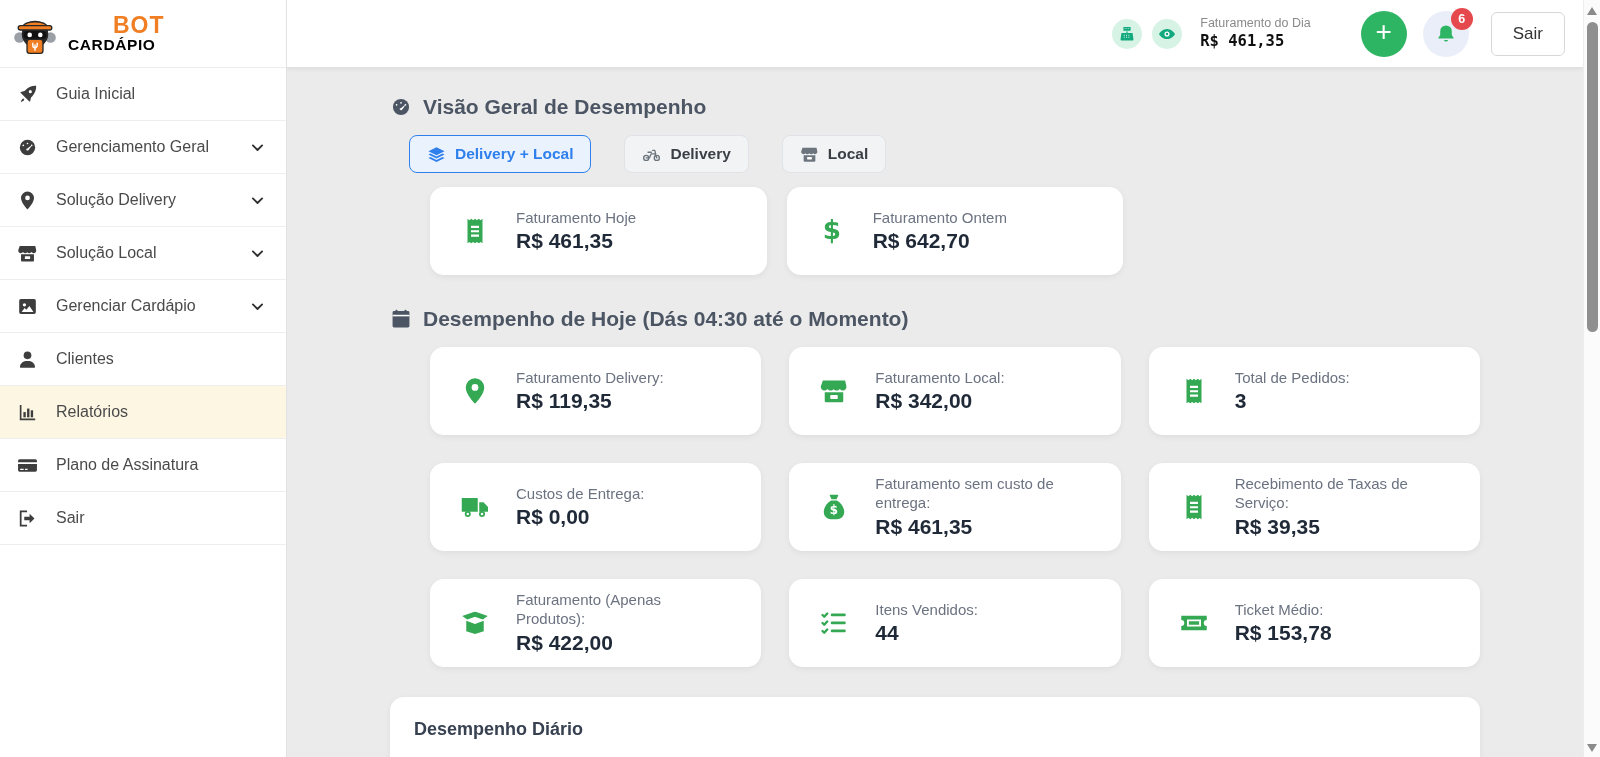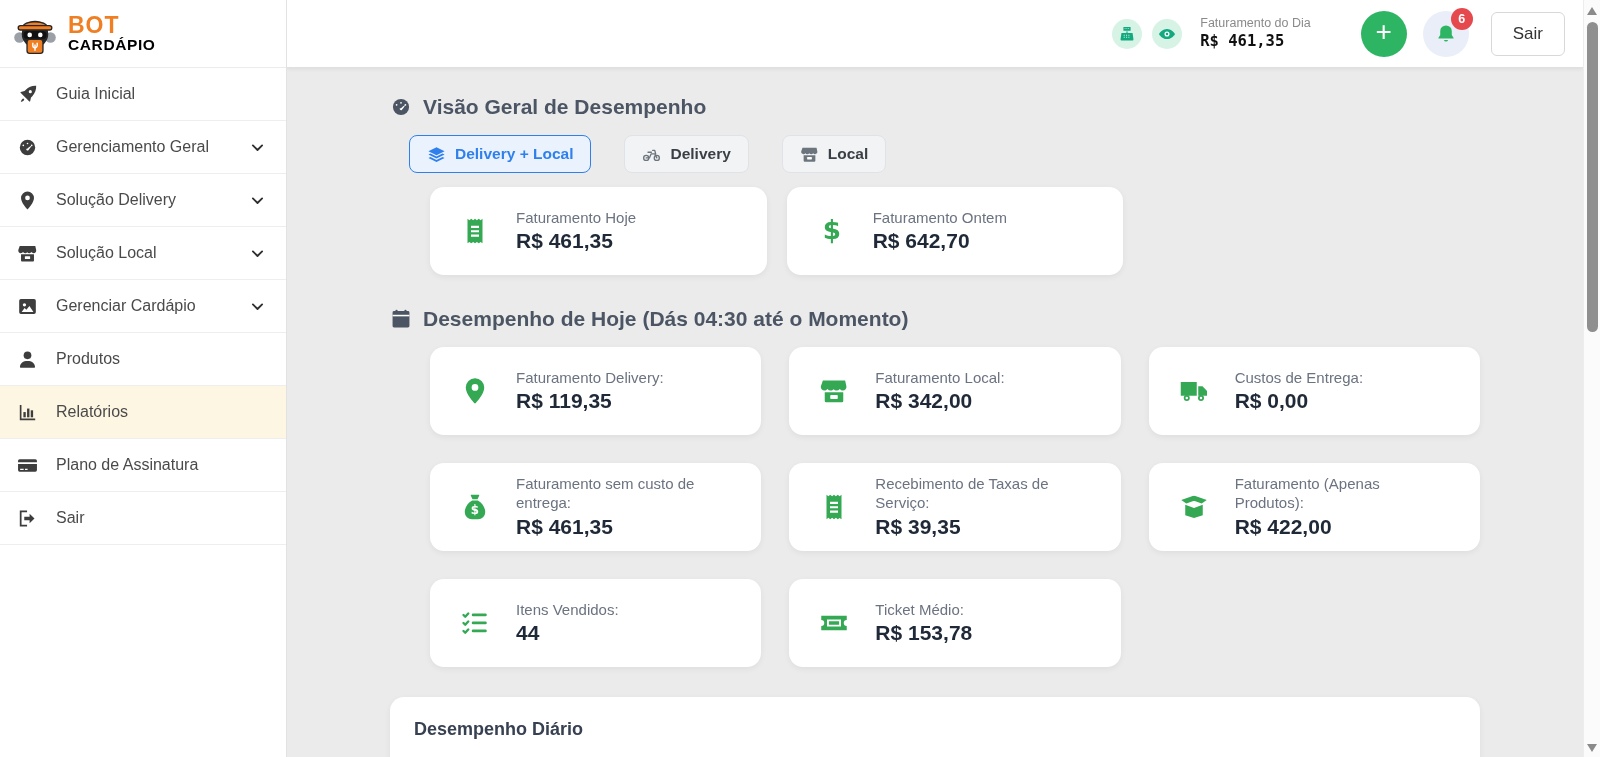--- a/index.html
+++ b/index.html
@@ -11,21 +11,21 @@
   }
   svg { display:block; width:100%; height:100%; }
 
   .app { display:flex; height:757px; }
 
   
   .sidebar { width:287px; flex-shrink:0; background:#fff; border-right:1px solid #e2e2e2; z-index:3; }
   .logo { height:68px; display:flex; align-items:center; gap:10px; padding:0 10px 0 12px; border-bottom:1px solid #ececec; }
   .logo-mark { width:46px; height:44px; flex-shrink:0; }
   .logo-text { display:flex; flex-direction:column; line-height:1.02; }
-  .logo-top { color:var(--orange,#f07e22); font-weight:800; font-size:23px; letter-spacing:1px; }
+  .logo-top { color:var(--orange,#f07e22); font-weight:800; font-size:23px; letter-spacing:1px;margin-left:45px; }
   .logo-bottom { color:#000000; font-weight:800; font-size:15.5px; letter-spacing:.6px; }
 
   .nav-item { height:53px; display:flex; align-items:center; gap:18px; padding:0 20px 0 17px;
     border-bottom:1px solid #eeeeee; color:#4a4a4a; font-size:16px; cursor:pointer; background:#fff; }
   .nav-item.active { background:var(--active-item-bg,#fdf6e3); }
   .nav-icon { width:21px; height:21px; color:#3d3d3d; flex-shrink:0; }
   .nav-label { flex:1; }
   .nav-chevron { width:17px; height:17px; color:#2f2f2f; }
 
   
@@ -186,21 +186,21 @@
             </svg>
           </span>
         </div>
         <div class="nav-item">
     <span class="nav-icon">
             <svg viewBox="0 0 24 24" fill="currentColor">
               <circle cx="12" cy="7.2" r="4.4"></circle>
               <path d="M12 13.5c-4.8 0-8.6 3.2-8.6 7.2 0 .4.3.8.8.8h15.6c.5 0 .8-.4.8-.8 0-4-3.8-7.2-8.6-7.2z"></path>
             </svg>
           </span>
-    <span class="nav-label">Produtos</span>
+    <span class="nav-label">Clientes</span>
   </div>
         <div class="nav-item active">
     <span class="nav-icon">
             <svg viewBox="0 0 24 24" fill="currentColor">
               <path d="M3.2 3.5h1.9v15.4h15.7v1.9H3.2z"></path>
               <rect x="7.3" y="11.5" width="2.7" height="6"></rect>
               <rect x="11.5" y="7.5" width="2.7" height="10"></rect>
               <rect x="15.7" y="9.5" width="2.7" height="8"></rect>
             </svg>
           </span>
@@ -374,20 +374,31 @@
               </svg>
             </span>
     <span class="stat-text">
       <span class="stat-label">Faturamento Local:</span>
       <span class="stat-value">R$ 342,00</span>
     </span>
   </div>
           <div class="stat-card">
     <span class="stat-icon">
               <svg viewBox="0 0 24 24" fill="currentColor">
+                <path fill-rule="evenodd" d="M6 2.2 7.5 3.3 9 2.2l1.5 1.1L12 2.2l1.5 1.1L15 2.2l1.5 1.1L18 2.2v19.6l-1.5-1.1L15 21.8l-1.5-1.1L12 21.8l-1.5-1.1L9 21.8l-1.5-1.1L6 21.8zM8.8 7.8v1.7h6.4V7.8zm0 3.5V13h6.4v-1.7zm0 3.5v1.7h6.4v-1.7z"></path>
+              </svg>
+            </span>
+    <span class="stat-text">
+      <span class="stat-label">Total de Pedidos:</span>
+      <span class="stat-value">3</span>
+    </span>
+  </div>
+          <div class="stat-card">
+    <span class="stat-icon">
+              <svg viewBox="0 0 24 24" fill="currentColor">
                 <path d="M1.4 4.8h12.8v11H1.4z"></path>
                 <path d="M15.4 8.2h3.4l3.6 3.7v3.9h-7z"></path>
                 <circle cx="6.2" cy="17.6" r="2.4"></circle>
                 <circle cx="17.6" cy="17.6" r="2.4"></circle>
                 <circle cx="6.2" cy="17.6" r="1" fill="#fff"></circle>
                 <circle cx="17.6" cy="17.6" r="1" fill="#fff"></circle>
               </svg>
             </span>
     <span class="stat-text">
       <span class="stat-label">Custos de Entrega:</span>

